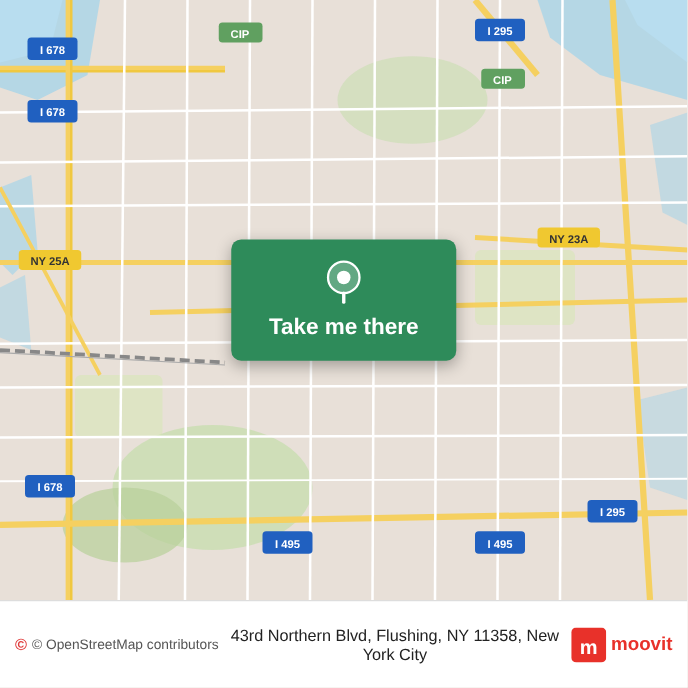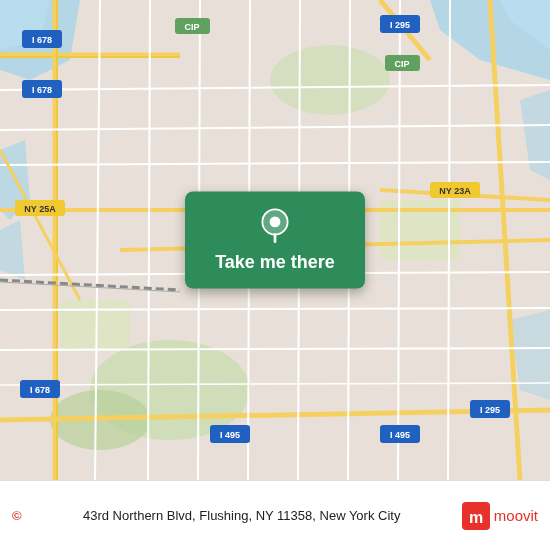--- a/index.html
+++ b/index.html
@@ -218,23 +218,24 @@
       <circle cx="18" cy="16" r="6" fill="white"></circle>
       <path d="M18 30 L18 38" stroke="white" stroke-width="3" stroke-linecap="round"></path>
     </svg>
     <span>Take me there</span>
   </button>
 </div>
 
 <div id="info-bar">
   <div id="attribution">
     <span class="osm-logo">©</span>
+    <span>© OpenStreetMap contributors</span>
   </div>
   <div id="address-text">43rd Northern Blvd, Flushing, NY 11358, New York City</div>
   <div id="moovit-logo">
 
     <svg id="moovit-icon" viewBox="0 0 28 28" xmlns="http://www.w3.org/2000/svg">
       <rect width="28" height="28" rx="4" fill="#e8312a"></rect>
       <text x="14" y="21" font-size="16" fill="white" text-anchor="middle" font-weight="bold">m</text>
     </svg>
-    <span style="color:#e8312a; font-weight:normal; font-size:15px;">moovit</span>
+    <span style="color:#e8312a; font-weight:bold; font-size:15px;">moovit</span>
   </div>
 </div>
 
 </body></html>

